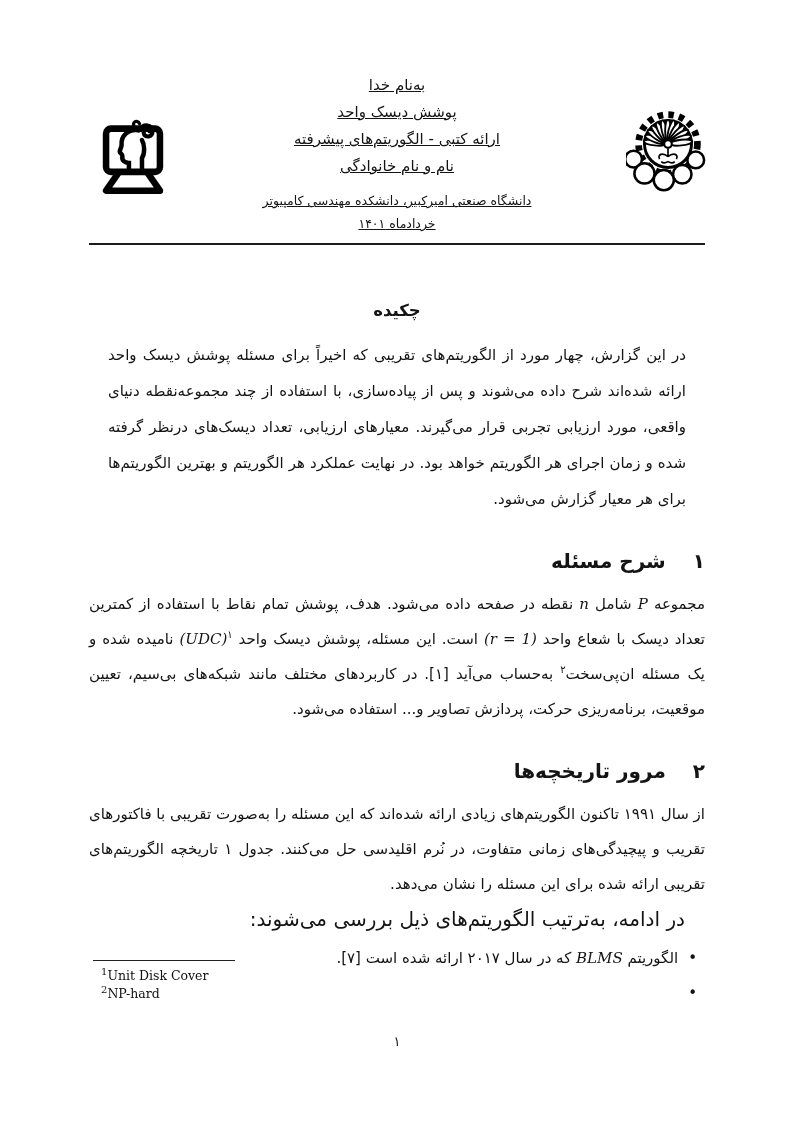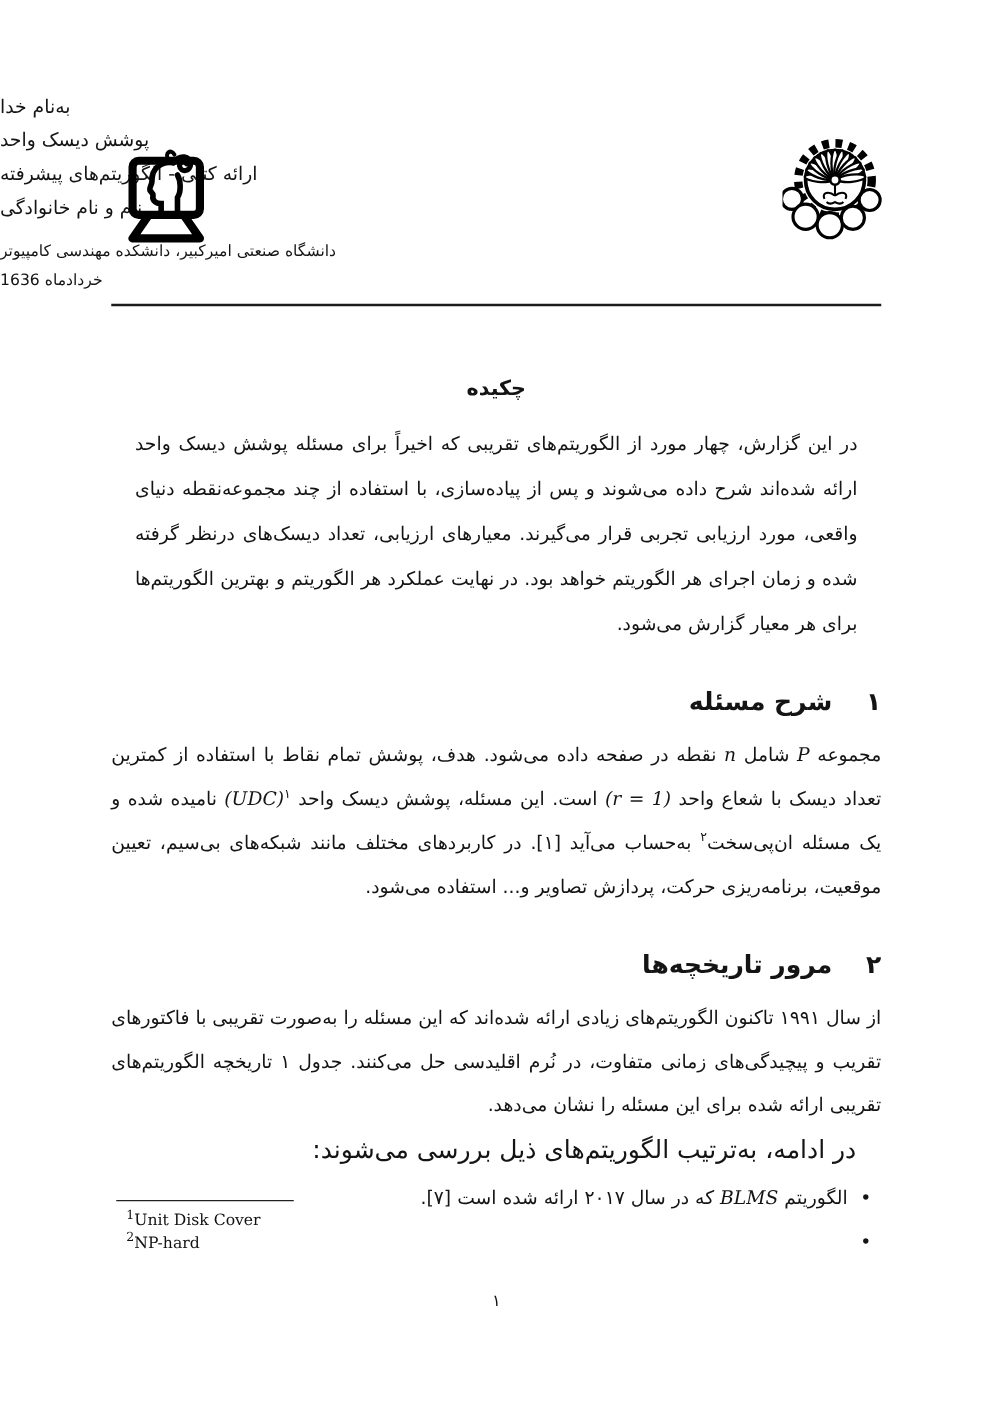--- a/index.html
+++ b/index.html
@@ -3,21 +3,21 @@
 <meta charset="utf-8">
 <style>
   html,body{margin:0;padding:0;}
   body{
     width:794px;height:1123px;position:relative;overflow:hidden;
     background:#ffffff;color:#141414;
     font-family:"DejaVu Sans",sans-serif;
   }
   .logo-left{position:absolute;left:92px;top:118px;}
   .logo-right{position:absolute;left:626px;top:106px;}
-  .header-text{padding-top:72px;text-align:left;direction:rtl;}
+  .header-text{padding-top:72px;text-align:center;direction:rtl;text-decoration:underline;}
   .h-line{font-size:15px;line-height:27px;}
   .h-sub{font-size:12.5px;line-height:23px;}
   .h-sub.first{margin-top:9px;}
   .head-rule{border:none;border-top:2.2px solid #1c1c1c;margin:8px 89px 0 89px;}
   .abstract-title{margin-top:54px;text-align:center;font-weight:bold;font-size:16.5px;direction:rtl;line-height:24px;}
   .abstract-body{margin:14px 108px 0 108px;direction:rtl;text-align:justify;font-size:15px;line-height:36px;}
   .section-h{margin:30px 89px 0 89px;direction:rtl;display:flex;gap:27px;font-weight:bold;font-size:20px;line-height:28px;}
   .body-par{margin:12px 89px 0 89px;direction:rtl;text-align:justify;font-size:15px;line-height:35px;}
   .indent-par{margin:0 89px 0 89px;direction:rtl;text-align:right;font-size:20px;line-height:35px;text-indent:20px;}
   .math{font-family:"DejaVu Serif",serif;font-style:italic;direction:ltr;unicode-bidi:embed;}
@@ -72,21 +72,21 @@
       <circle cx="83" cy="64" r="10" fill="#fff" stroke="#000" stroke-width="3"></circle>
     </svg>
   </div>
 
   <div class="header-text">
     <div class="h-line">به‌نام خدا</div>
     <div class="h-line">پوشش دیسک واحد</div>
     <div class="h-line">ارائه کتبی - الگوریتم‌های پیشرفته</div>
     <div class="h-line">نام و نام خانوادگی</div>
     <div class="h-sub first">دانشگاه صنعتی امیرکبیر، دانشکده مهندسی کامپیوتر</div>
-    <div class="h-sub">خردادماه 1636</div>
+    <div class="h-sub">خردادماه ۱۴۰۱</div>
   </div>
 
   <hr class="head-rule">
 
   <div class="abstract-title">چکیده</div>
   <p class="abstract-body">در این گزارش، چهار مورد از الگوریتم‌های تقریبی که اخیراً برای مسئله پوشش دیسک واحد ارائه شده‌اند شرح داده می‌شوند و پس از پیاده‌سازی، با استفاده از چند مجموعه‌نقطه دنیای واقعی، مورد ارزیابی تجربی قرار می‌گیرند. معیارهای ارزیابی، تعداد دیسک‌های درنظر گرفته شده و زمان اجرای هر الگوریتم خواهد بود. در نهایت عملکرد هر الگوریتم و بهترین الگوریتم‌ها برای هر معیار گزارش می‌شود.</p>
 
   <div class="section-h">
     <span>۱</span>
     <span>شرح مسئله</span>

